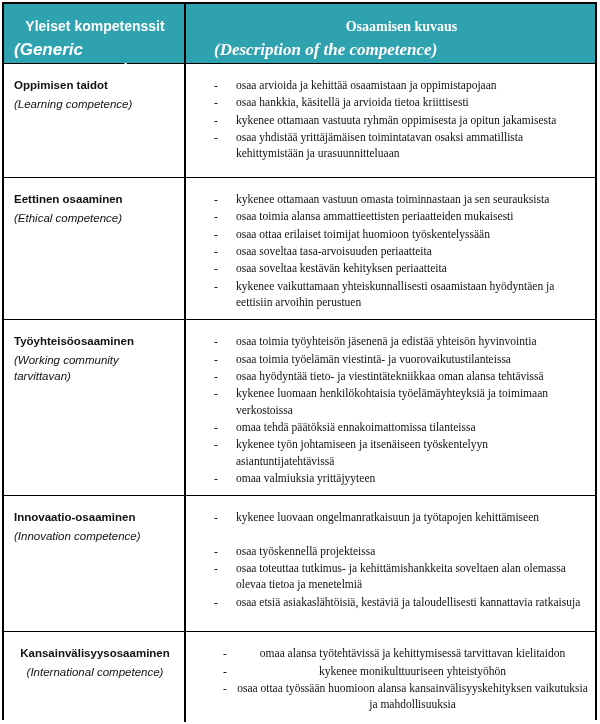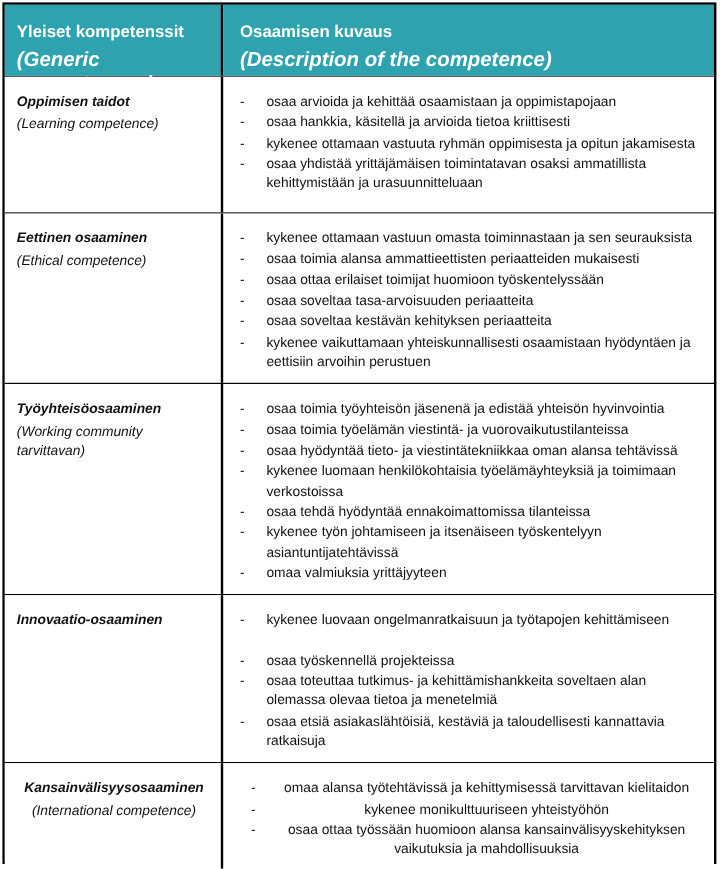--- a/index.html
+++ b/index.html
@@ -25,49 +25,49 @@
     flex-direction: row;
     border-bottom: 1px solid #000000;
   }
   .row:last-child { border-bottom: none; text-align: center; }
   .cell { padding: 10px 8px 8px 10px; }
   .cell.left {
     width: 182px;
     flex: 0 0 182px;
     border-right: 2px solid #000000;
   }
-  .cell.right { flex: 1 1 auto; padding-left: 14px; padding-right: 6px; }
+  .cell.right { flex: 1 1 auto; padding-left: 28px; padding-right: 6px; font-family: Liberation Serif, serif; }
 
   
   .row.header { min-height: 60px; }
   .row.header .cell { background: var(--header-bg, #2fa2b0); }
   .row.header .cell.left { border-right-color: #000000; }
   .hdr-title {
     color: #ffffff;
     font-weight: bold;
     font-size: 14px;
     line-height: 1.25;
     margin-top: 4px;
+    text-align: center;
   }
   .hdr-subtitle {
     color: #ffffff;
     font-weight: bold;
     font-style: italic;
     font-size: 17px;
     margin-top: 4px;
   }
 
   
   .row.body { background: #ffffff; }
   .row-title {
     font-weight: bold;
     font-size: 11.5px;
     line-height: 1.35;
     margin-top: 4px;
-    font-style: italic;
   }
   .row-subtitle {
     font-style: italic;
     font-size: 11.5px;
     line-height: 1.45;
     margin-top: 2px;
   }
   ul.bullets {
     list-style: none;
     margin: 3px 0 0 0;
@@ -193,37 +193,38 @@
               <li>
                 <span class="dash">-</span>
                 <span class="btxt">osaa hyödyntää tieto- ja viestintätekniikkaa oman alansa tehtävissä</span>
               </li>
               <li>
                 <span class="dash">-</span>
                 <span class="btxt">kykenee luomaan henkilökohtaisia työelämäyhteyksiä ja toimimaan verkostoissa</span>
               </li>
               <li>
                 <span class="dash">-</span>
-                <span class="btxt">osaa tehdä hyödyntää ennakoimattomissa tilanteissa</span>
+                <span class="btxt">omaa tehdä päätöksiä ennakoimattomissa tilanteissa</span>
               </li>
               <li>
                 <span class="dash">-</span>
                 <span class="btxt">kykenee työn johtamiseen ja itsenäiseen työskentelyyn asiantuntijatehtävissä</span>
               </li>
               <li>
                 <span class="dash">-</span>
                 <span class="btxt">omaa valmiuksia yrittäjyyteen</span>
               </li>
             </ul>
     </div>
   </div>
 
   <div class="row body">
     <div class="cell left">
       <div class="row-title">Innovaatio-osaaminen</div>
+      <div class="row-subtitle">(Innovation competence)</div>
     </div>
     <div class="cell right">
       <ul class="bullets">
               <li>
                 <span class="dash">-</span>
                 <span class="btxt">kykenee luovaan ongelmanratkaisuun ja työtapojen kehittämiseen</span>
               </li>
               <li class="gap-before">
                 <span class="dash">-</span>
                 <span class="btxt">osaa työskennellä projekteissa</span>

